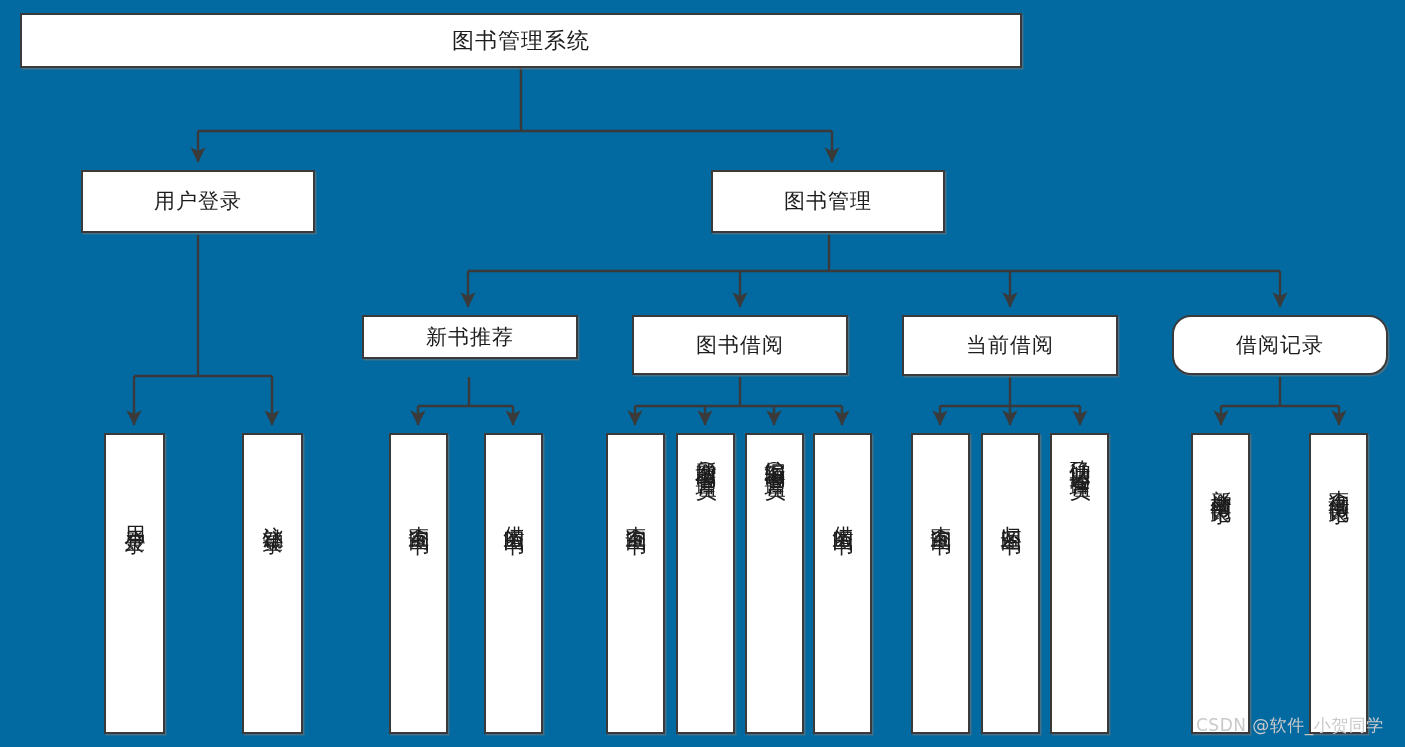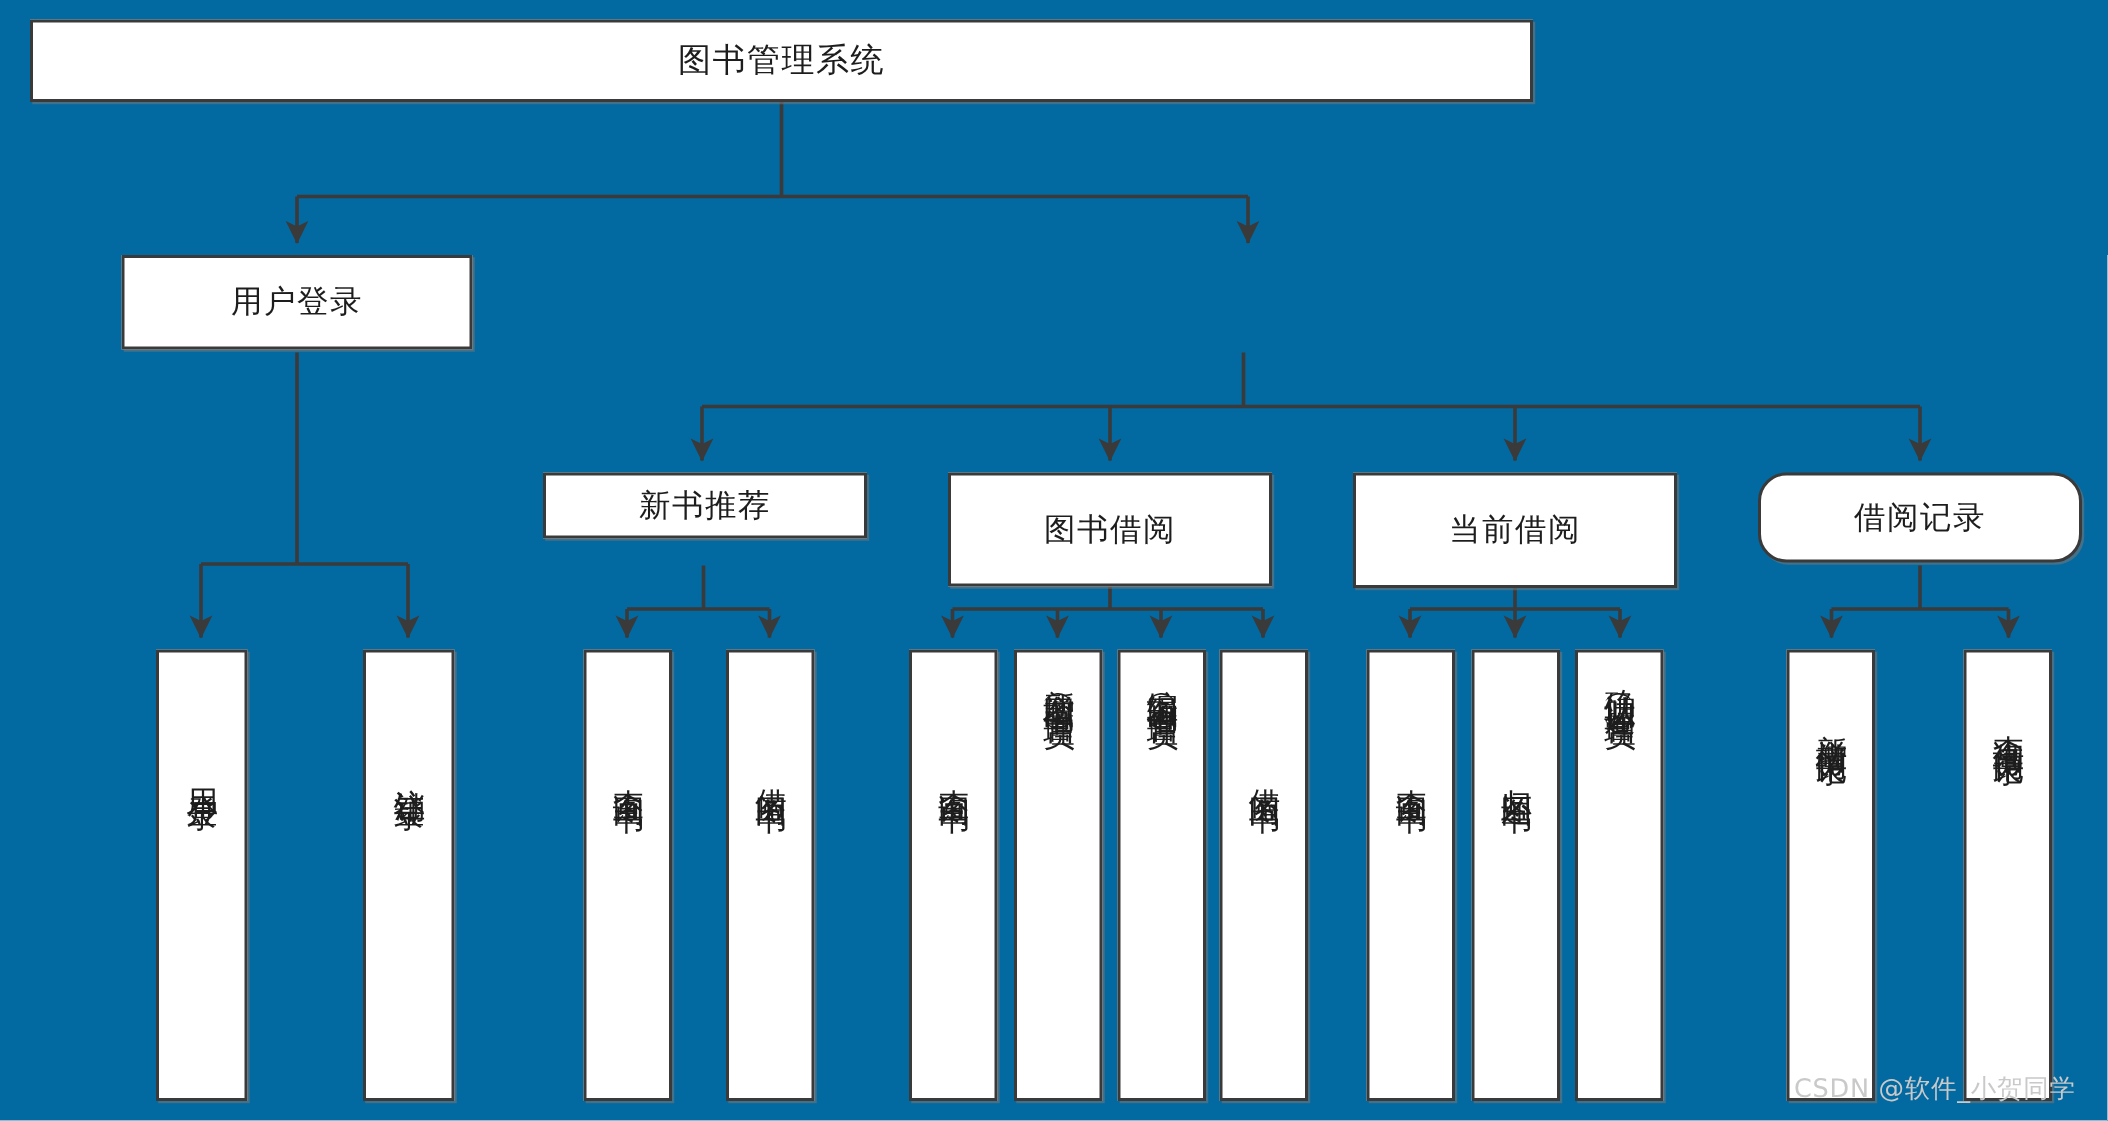--- a/index.html
+++ b/index.html
@@ -124,28 +124,31 @@
     </g>
   </svg>
 
   <div class="node root" style="left:20px; top:13px; width:1002px; height:55px;">
     <span class="label">图书管理系统</span>
   </div>
 
   <div class="node" style="left:81px; top:170px; width:234px; height:63px;">
     <span class="label">用户登录</span>
   </div>
+  <div class="node" style="left:711px; top:170px; width:234px; height:63px;">
+    <span class="label">图书管理</span>
+  </div>
 
   <div class="node" style="left:362px; top:315px; width:216px; height:44px;">
     <span class="label">新书推荐</span>
   </div>
-  <div class="node" style="left:632px; top:315px; width:216px; height:76px;">
+  <div class="node" style="left:632px; top:315px; width:216px; height:60px;">
     <span class="label">图书借阅</span>
   </div>
-  <div class="node" style="left:902px; top:315px; width:216px; height:77px;">
+  <div class="node" style="left:902px; top:315px; width:216px; height:61px;">
     <span class="label">当前借阅</span>
   </div>
   <div class="node" style="left:1172px; top:315px; width:216px; height:60px;border-radius:19px;">
     <span class="label">借阅记录</span>
   </div>
 
   <div class="node vert center" style="left:104px; top:433px; width:61px; height:301px; padding-top:74px;">
     <span class="label">用户登录</span>
   </div>
   <div class="node vert center" style="left:242px; top:433px; width:61px; height:301px; padding-top:74px;">

